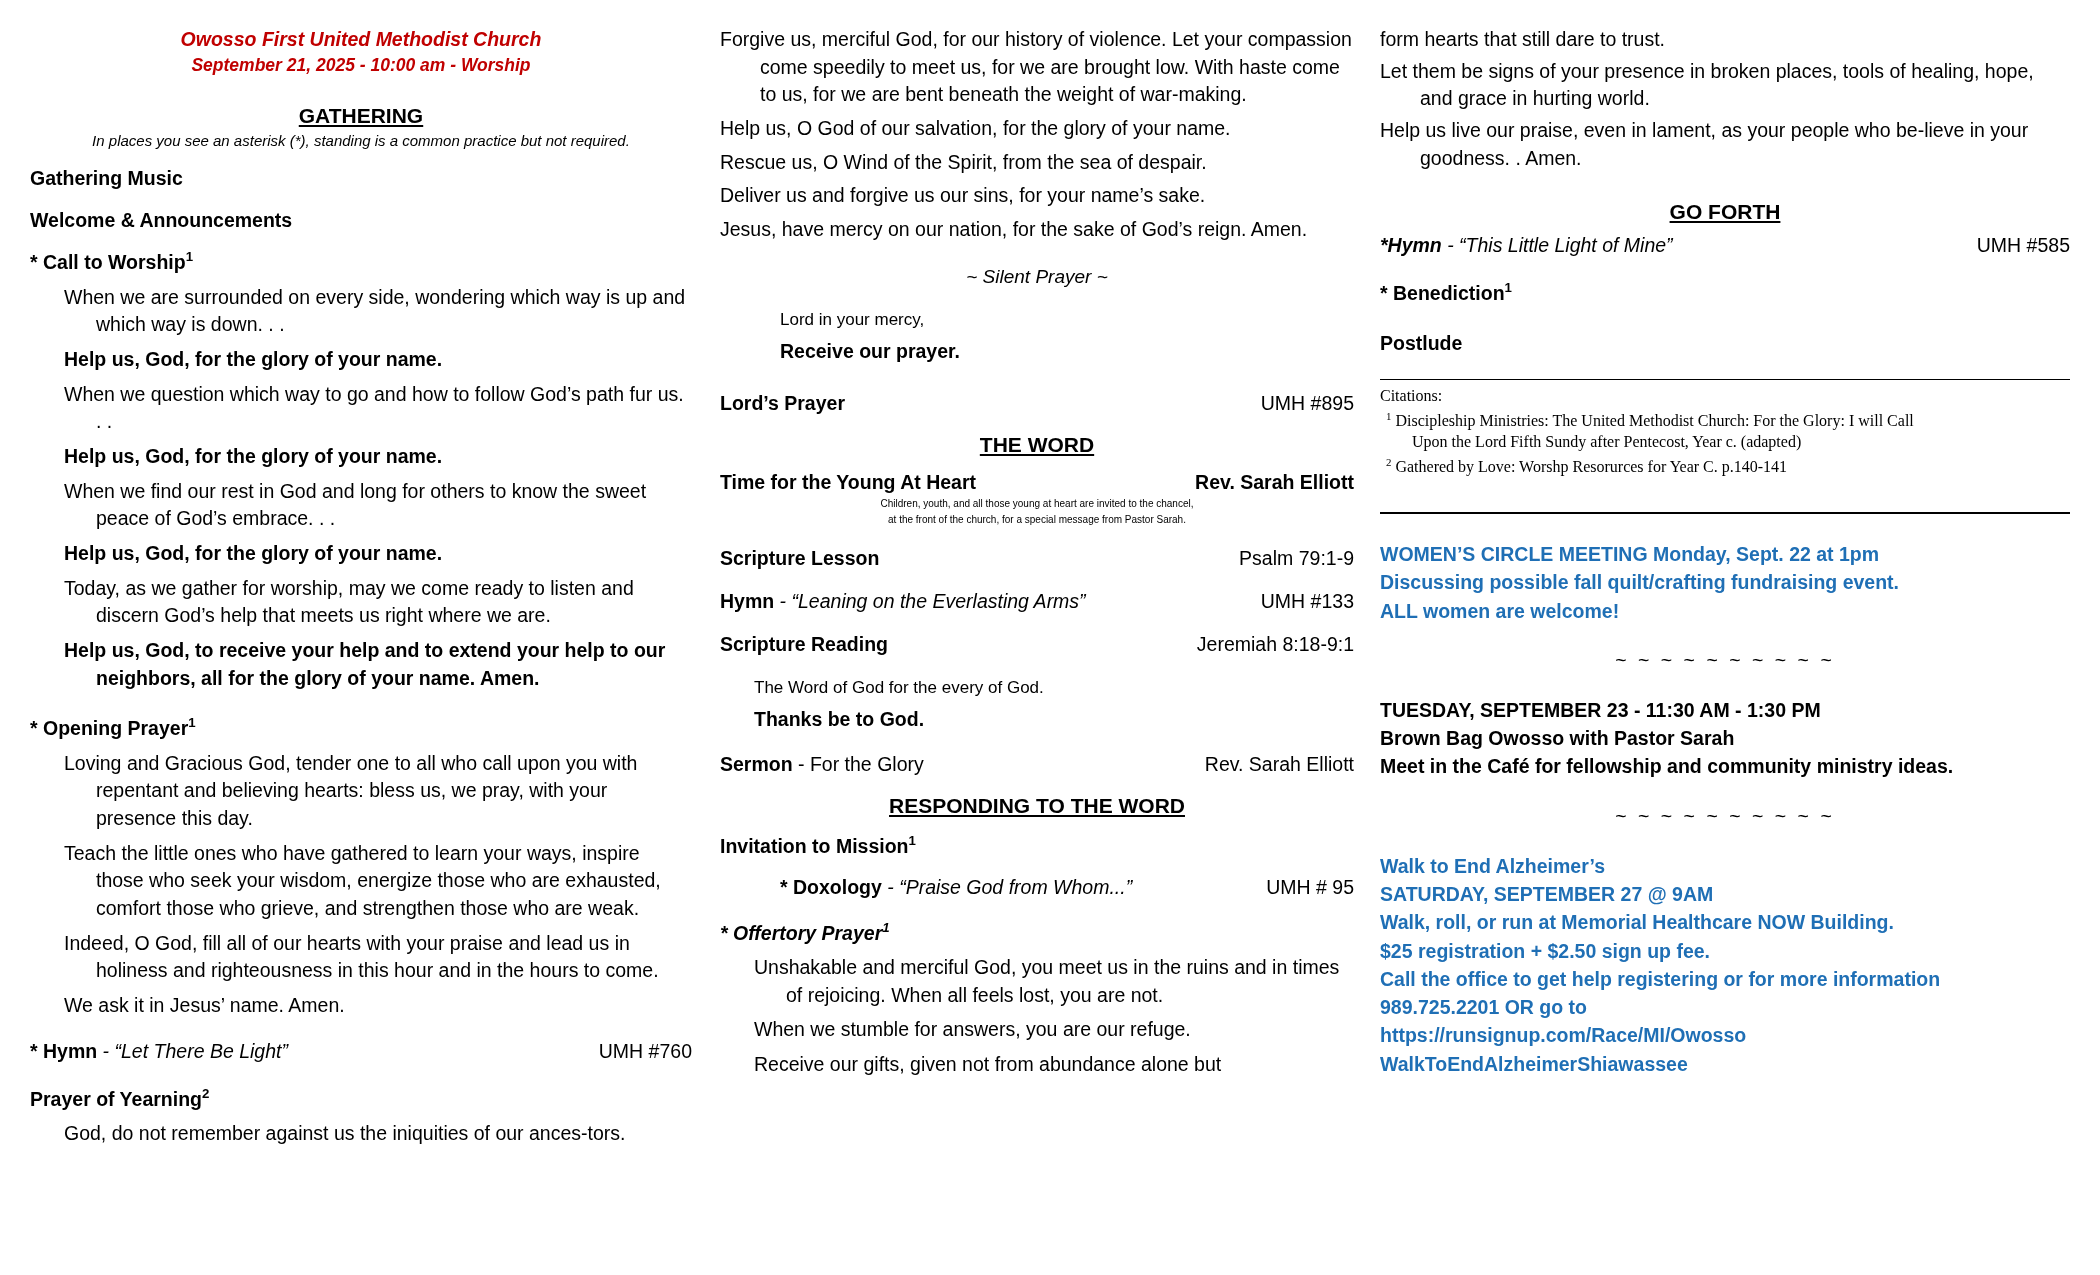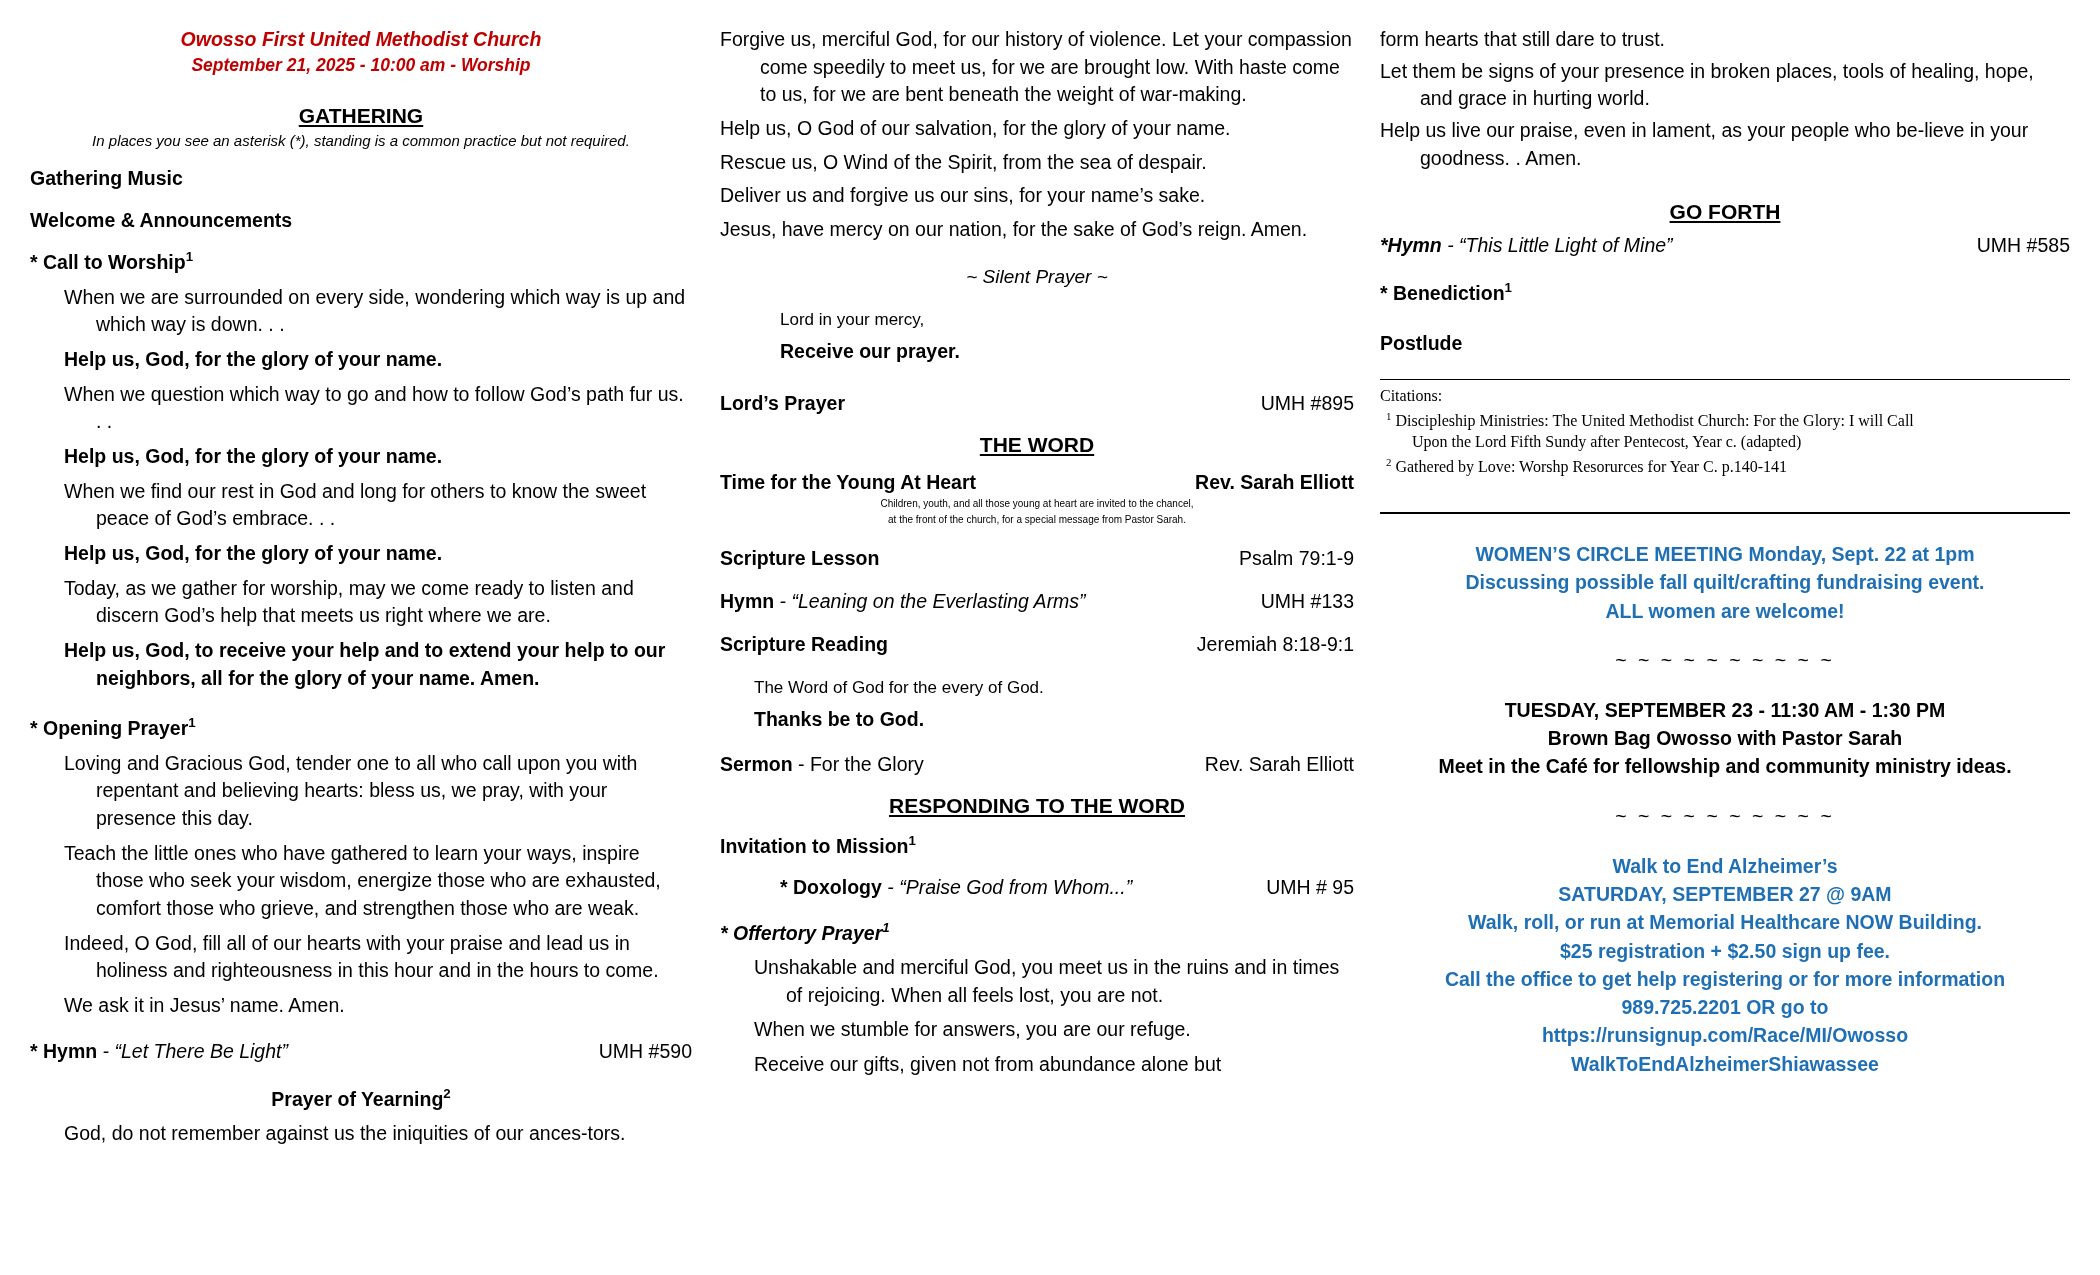--- a/index.html
+++ b/index.html
@@ -157,21 +157,20 @@
   .cit-item {
     margin-left: 20px;
     text-indent: -14px;
     margin-top: 2px;
   }
   .cit-cont { margin-left: 32px; }
 
   .announce {
     color: #1f6fb5;
     font-weight: bold;
-    text-align: center;
     font-size: 19.5px;
     line-height: 1.45;
   }
   .announce.dark { color: #000000; }
   .tilde {
     text-align: center;
     font-size: 19.5px;
     letter-spacing: 3px;
     margin: 24px 0;
     font-weight: normal;
@@ -211,24 +210,24 @@
     </div>
     <div class="hang">Loving and Gracious God, tender one to all who call upon you with repentant and believing hearts:  bless us, we pray, with your presence this day.</div>
     <div class="hang">Teach the little ones who have gathered to learn your ways, inspire those who seek your wisdom, energize those who are exhausted, comfort those who grieve, and strengthen those who are weak.</div>
     <div class="hang">Indeed, O God, fill all of our hearts with your praise and lead us in holiness and righteousness in this hour and in the hours to come.</div>
     <div class="hang">We ask it in Jesus’ name. Amen.</div>
 
     <div class="row">
       <div class="left">
         <span class="bold">* Hymn</span><span class="ital"> - “Let There Be Light”</span>
       </div>
-      <div class="right">UMH #590</div>
-    </div>
-
-    <div class="line b" style="margin-top:22px;text-align:center;">
+      <div class="right">UMH #760</div>
+    </div>
+
+    <div class="line b" style="margin-top:22px;">
       <span>Prayer of Yearning</span><span class="sup">2</span>
     </div>
     <div class="hang">God, do not remember against us the iniquities of our ances-tors.</div>
   </div>
 
   <div class="col col2">
 
     <div class="hang2 blk">Forgive us, merciful God, for our history of violence.  Let your compassion come speedily to meet us, for we are brought low. With haste come to us, for we are bent beneath the weight of war-making.</div>
     <div class="hang2">Help us, O God of our salvation, for the glory of your name.</div>
     <div class="hang2">Rescue us, O Wind of the Spirit, from the sea of despair.</div>

